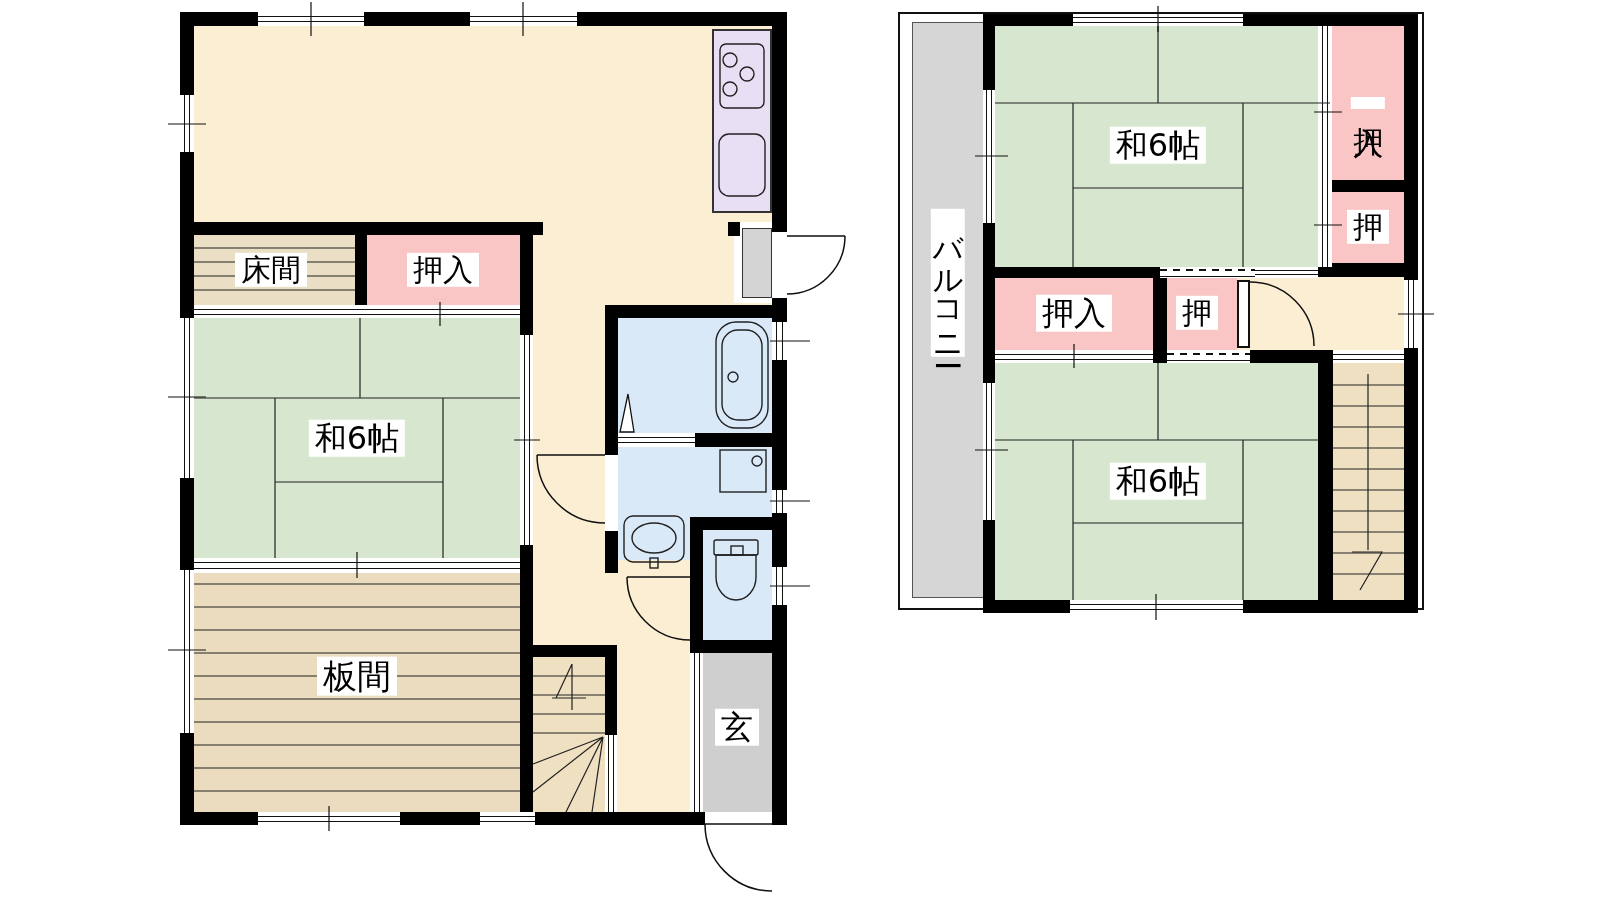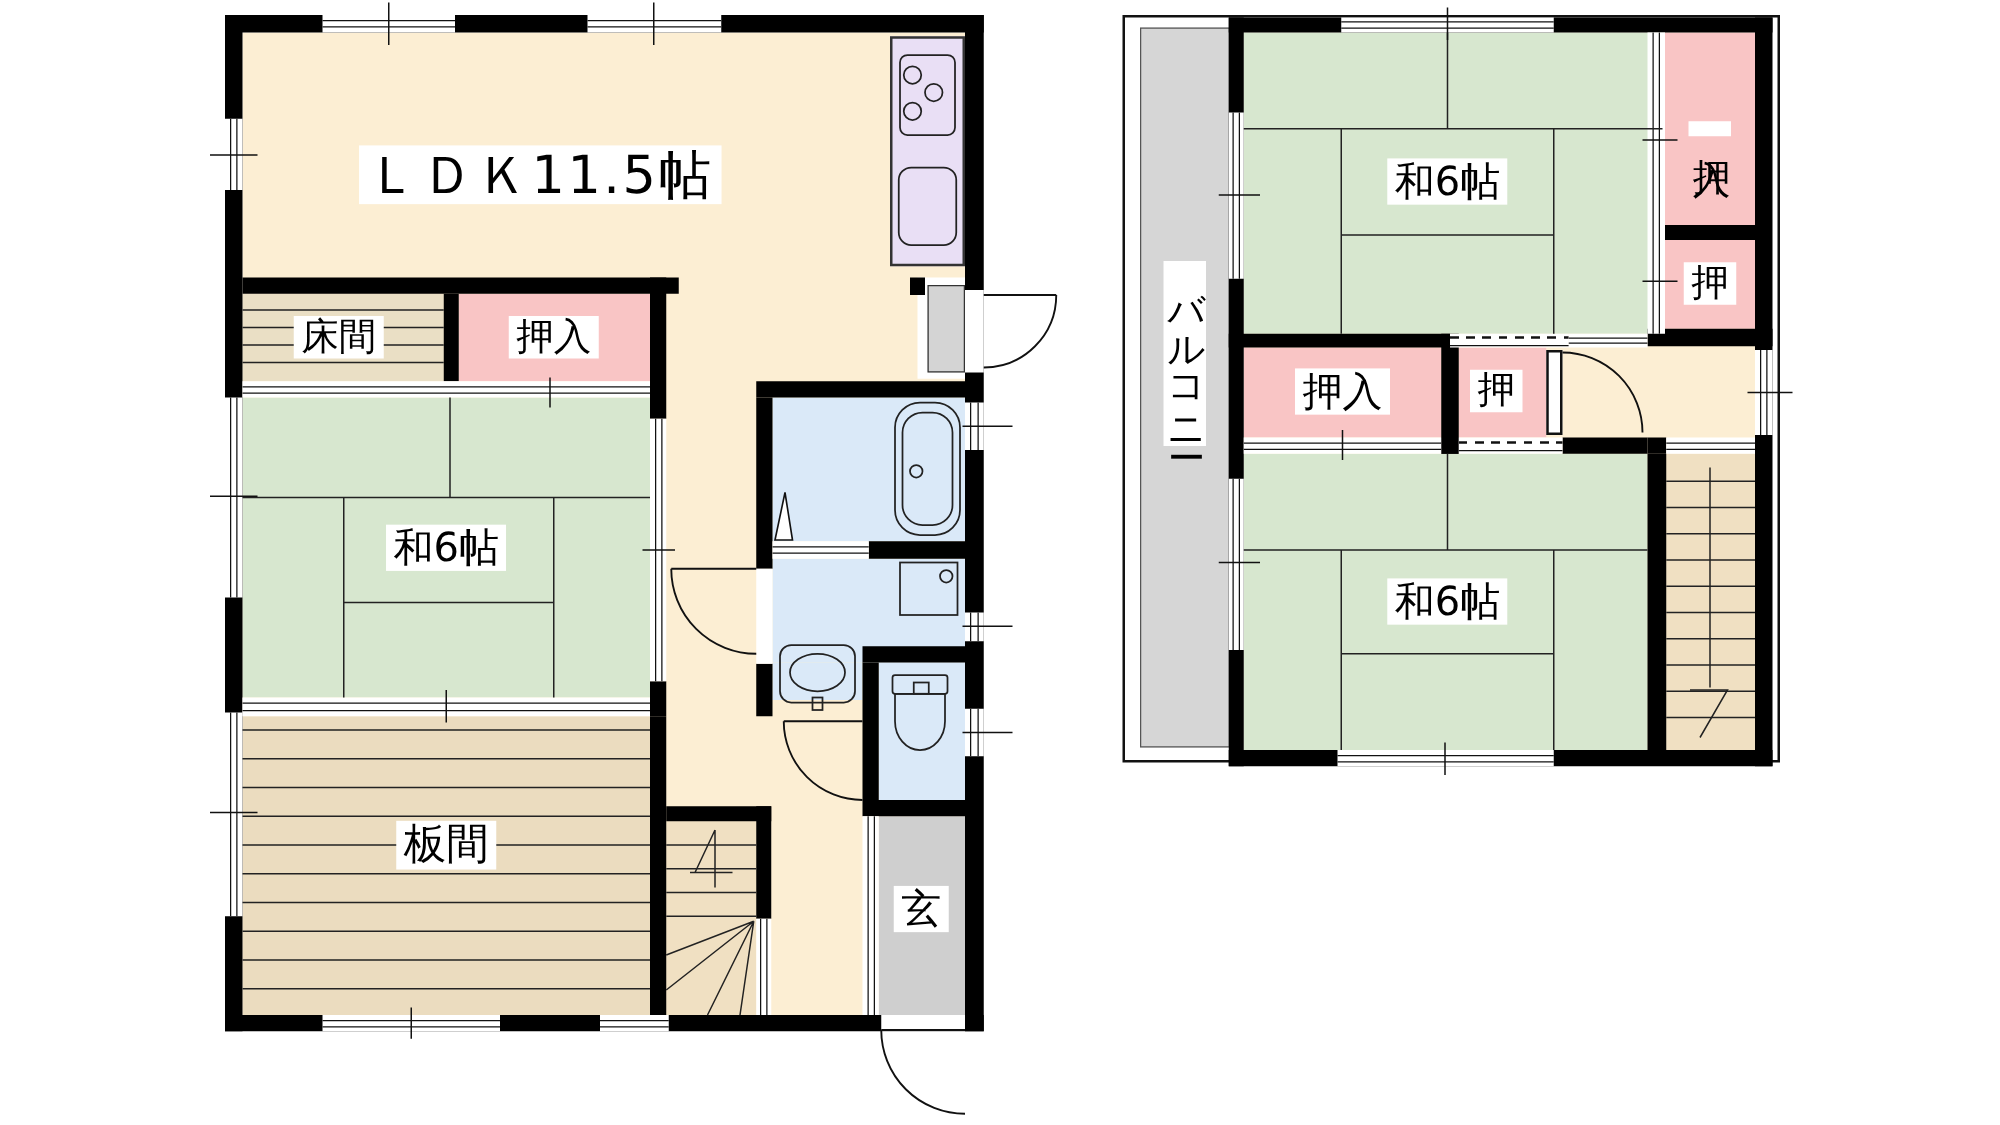--- a/index.html
+++ b/index.html
@@ -186,21 +186,20 @@
         <rect x="731" y="546" width="12" height="9"></rect>
         <path d="M716,555 h40 v22 a20,23 0 0 1 -40,0 z"></path>
       </g>
     </g>
     <g stroke="#111" stroke-width="1.2" fill="none">
       <path d="M311,2 V36 M523,2 V36 M168,124 H206 M168,397 H206 M168,650 H206 M329,806 V831 M770,341 H810 M770,501 H810 M770,586 H810 M440,302 V326 M357,552 V578 M514,440 H540"></path>
       <path d="M1158,6 V32 M975,156 H1008 M975,450 H1008 M1398,314 H1434 M1156,594 V620 M1314,112 H1342 M1314,225 H1342 M1074,344 V368"></path>
     </g>
   </svg>
 
-  <div class="abs lbl" style="left:432px;top:140px;font-size:42px;letter-spacing:2px;">ＬＤＫ11.5帖</div>
   <div class="abs lbl" style="left:271px;top:270px;font-size:30px;">床間</div>
   <div class="abs lbl" style="left:443px;top:270px;font-size:30px;">押入</div>
   <div class="abs lbl" style="left:357px;top:438px;font-size:32px;">和6帖</div>
   <div class="abs lbl" style="left:357px;top:676px;font-size:34px;">板間</div>
   <div class="abs lbl" style="left:737px;top:727px;font-size:32px;">玄</div>
   <div class="abs lbl lbl-v" style="left:948px;top:283px;font-size:30px;">バルコニー</div>
   <div class="abs lbl" style="left:1158px;top:145px;font-size:32px;">和6帖</div>
   <div class="abs lbl lbl-v" style="left:1368px;top:103px;font-size:30px;">押入</div>
   <div class="abs lbl" style="left:1368px;top:227px;font-size:30px;">押</div>
   <div class="abs lbl" style="left:1074px;top:313px;font-size:32px;">押入</div>

